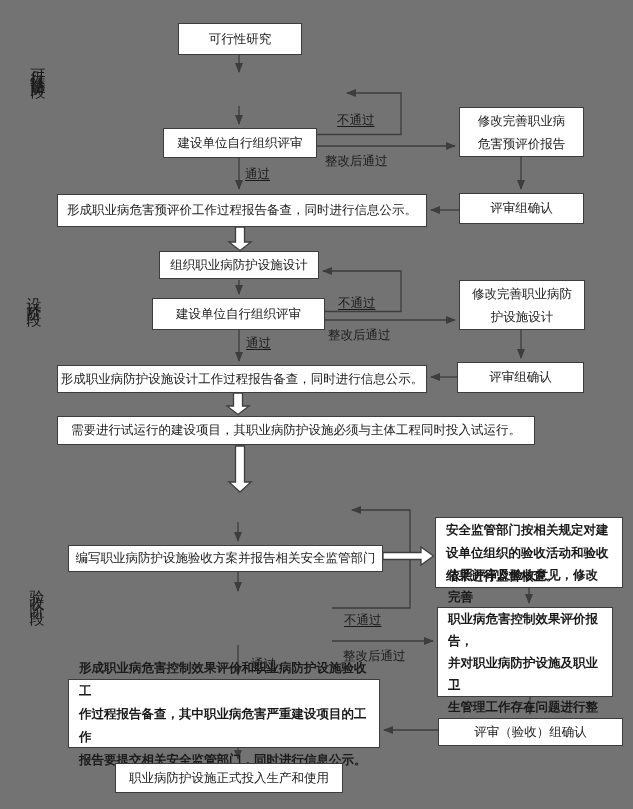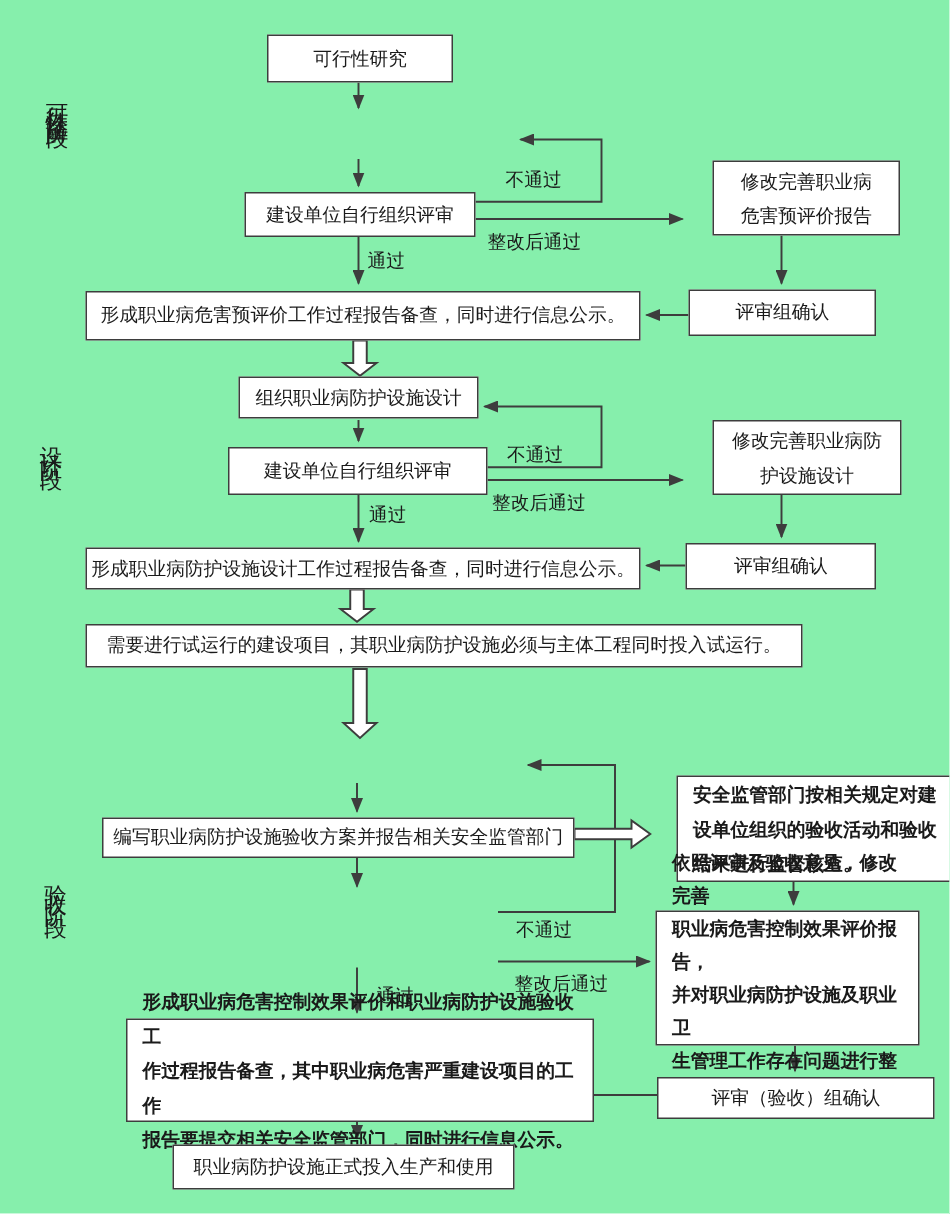--- a/index.html
+++ b/index.html
@@ -1,35 +1,35 @@
 <!DOCTYPE html>
 <html><head>
 <meta charset="utf-8">
 <style>
   html,body{margin:0;padding:0;background:#ffffff;}
   .canvas{
-    position:relative;width:633px;height:809px;background:#86efac;
+    position:relative;width:633px;height:809px;background:#737373;
     font-family:"DejaVu Sans",sans-serif;color:#1a1a1a;overflow:hidden;
   }
   .wires{position:absolute;left:0;top:0;width:633px;height:809px;pointer-events:none;}
   .node{
     position:absolute;box-sizing:border-box;border:1.4px solid #3d3d3d;background:#fff;
     display:flex;align-items:center;justify-content:center;text-align:center;
     font-size:12.5px;line-height:1.45;white-space:nowrap;
   }
   .node.pre{white-space:pre-line;}
   .node.leftal{justify-content:flex-start;text-align:left;padding-left:10px;padding-right:4px;font-weight:bold;}
-  .node.lh23{line-height:23px;margin-left:16px;}
+  .node.lh23{line-height:23px;}
   .node.lh22{line-height:22px;}
   .phase{
     position:absolute;font-size:15px;color:#1a1a1a;
     writing-mode:vertical-rl;text-orientation:upright;white-space:nowrap;
   }
   .edge-label{position:absolute;font-size:12.5px;white-space:nowrap;color:#1a1a1a;}
-  .edge-label.u{text-underline-offset:2px;}
+  .edge-label.u{text-decoration:underline;text-underline-offset:2px;}
 </style>
 </head>
 <body>
 
 <div class="canvas">
 
   <svg class="wires" viewBox="0 0 633 809">
     <defs>
       <marker id="ah" viewBox="0 0 10 8" refX="9" refY="4" markerWidth="10" markerHeight="8" orient="auto" markerUnits="userSpaceOnUse">
         <path d="M0,0 L10,4 L0,8 Z" fill="#3d3d3d"></path>

